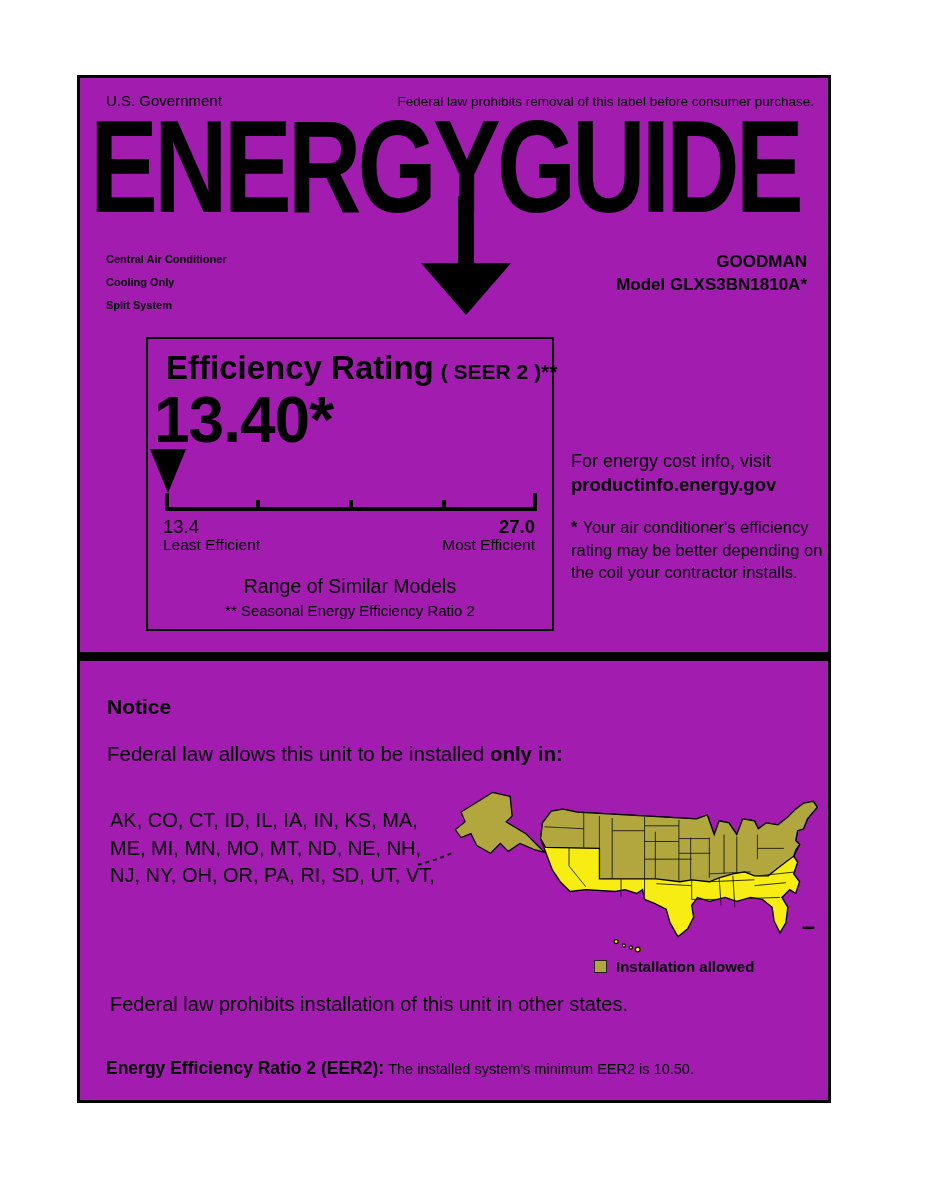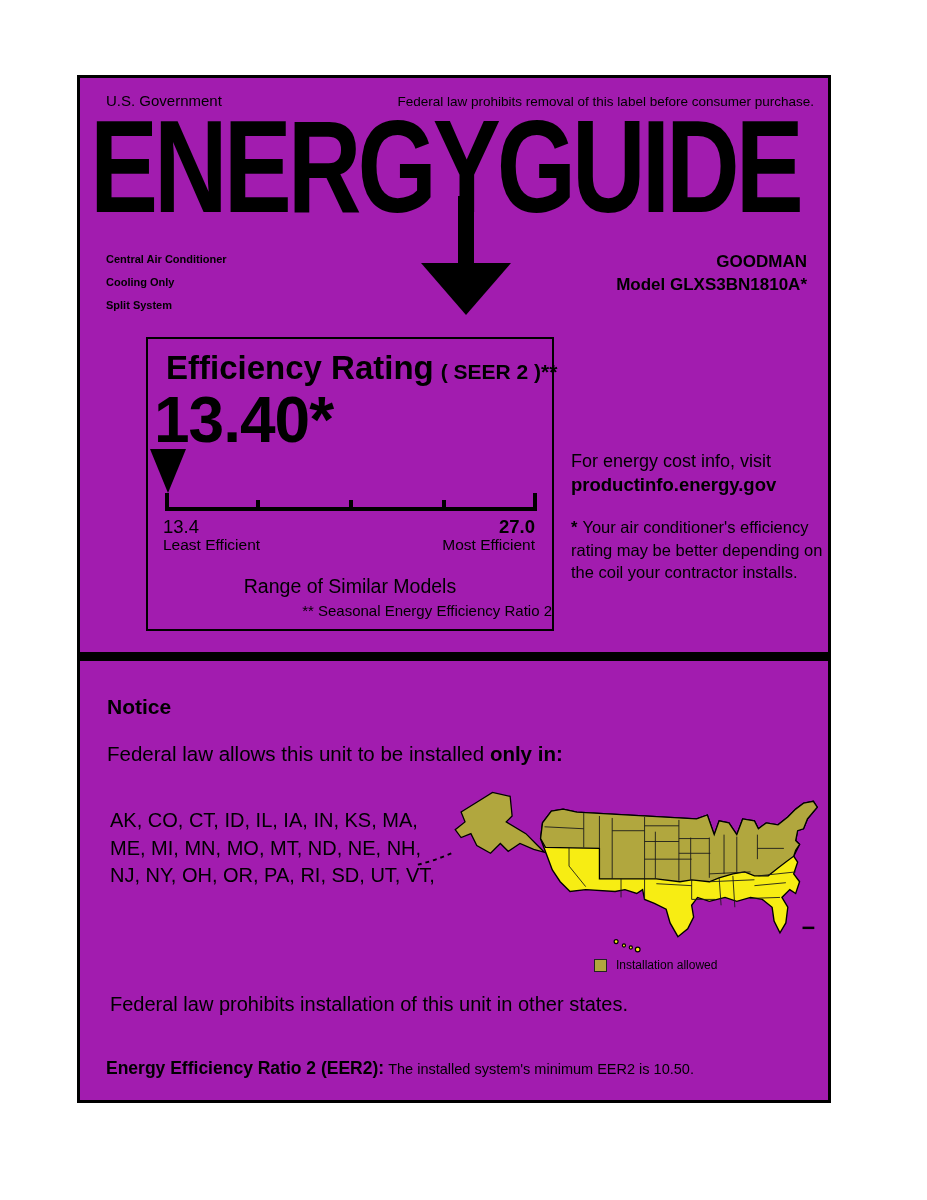--- a/index.html
+++ b/index.html
@@ -41,41 +41,41 @@
   .scale-line { position:absolute; left:17px; top:168px; width:372px; height:4px; background:#000; }
   .tick { position:absolute; width:4px; background:#000; }
   .tick.end { top:154px; height:18px; }
   .tick.mid { top:161px; height:11px; }
   .t0 { left:17px; } .t1 { left:108px; } .t2 { left:201px; } .t3 { left:294px; } .t4 { left:385px; }
   .scale-min-val   { position:absolute; left:15px; top:177px; font-size:18.5px; font-weight:normal; }
   .scale-min-label { position:absolute; left:15px; top:197px; font-size:15.5px; }
   .scale-max-val   { position:absolute; right:17px; top:177px; font-size:18.5px; font-weight:bold; text-align:right; }
   .scale-max-label { position:absolute; right:17px; top:197px; font-size:15.5px; text-align:right; }
   .range-caption { position:absolute; left:0; top:236px; width:100%; text-align:center; font-size:19.5px; }
-  .eff-footnote  { position:absolute; left:0; top:263px; width:100%; text-align:right; font-size:15px; }
+  .eff-footnote  { position:absolute; left:0; top:263px; width:100%; text-align:center; font-size:15px; }
 
   
   .energy-cost { position:absolute; left:491px; top:371px; font-size:18px; line-height:24px; }
   .energy-cost .url { font-weight:bold; font-size:18.5px; }
   .coil-note { position:absolute; left:491px; top:438px; width:256px; font-size:16.5px; line-height:22.5px; }
   .coil-note .mark { font-weight:bold; padding-right:5px; }
 
   
   .divider { position:absolute; left:0; top:574px; width:100%; height:9px; background:#000; }
 
   
   .notice-heading { position:absolute; left:27px; top:617px; font-size:21px; font-weight:bold; }
   .allows-line { position:absolute; left:27px; top:664px; font-size:20.5px; }
   .allows-line .em { font-weight:bold; }
   .states-block { position:absolute; left:30px; top:729px; font-size:20px; line-height:27.5px; }
   .map-wrap { position:absolute; left:334px; top:702px; width:416px; height:176px; }
   .map-wrap svg { width:100%; height:100%; display:block; }
   .legend { position:absolute; left:514px; top:880px; display:flex; align-items:center; }
   .legend-swatch { width:13px; height:13px; background:#b1a73e; border:1.5px solid #222; margin-right:9px; }
-  .legend-label { font-size:12px; }
+  .legend-label { font-size:15px;font-weight:bold; }
   .prohibits-line { position:absolute; left:30px; top:915px; font-size:20px; }
   .eer2-line { position:absolute; left:26px; top:980px; }
   .eer2-line .eer2-bold { font-size:17.5px; font-weight:bold; }
   .eer2-line .eer2-text { font-size:14.5px; padding-left:4px; }
 </style>
 </head>
 <body>
 
 <div class="page">
   <div class="energy-label">

